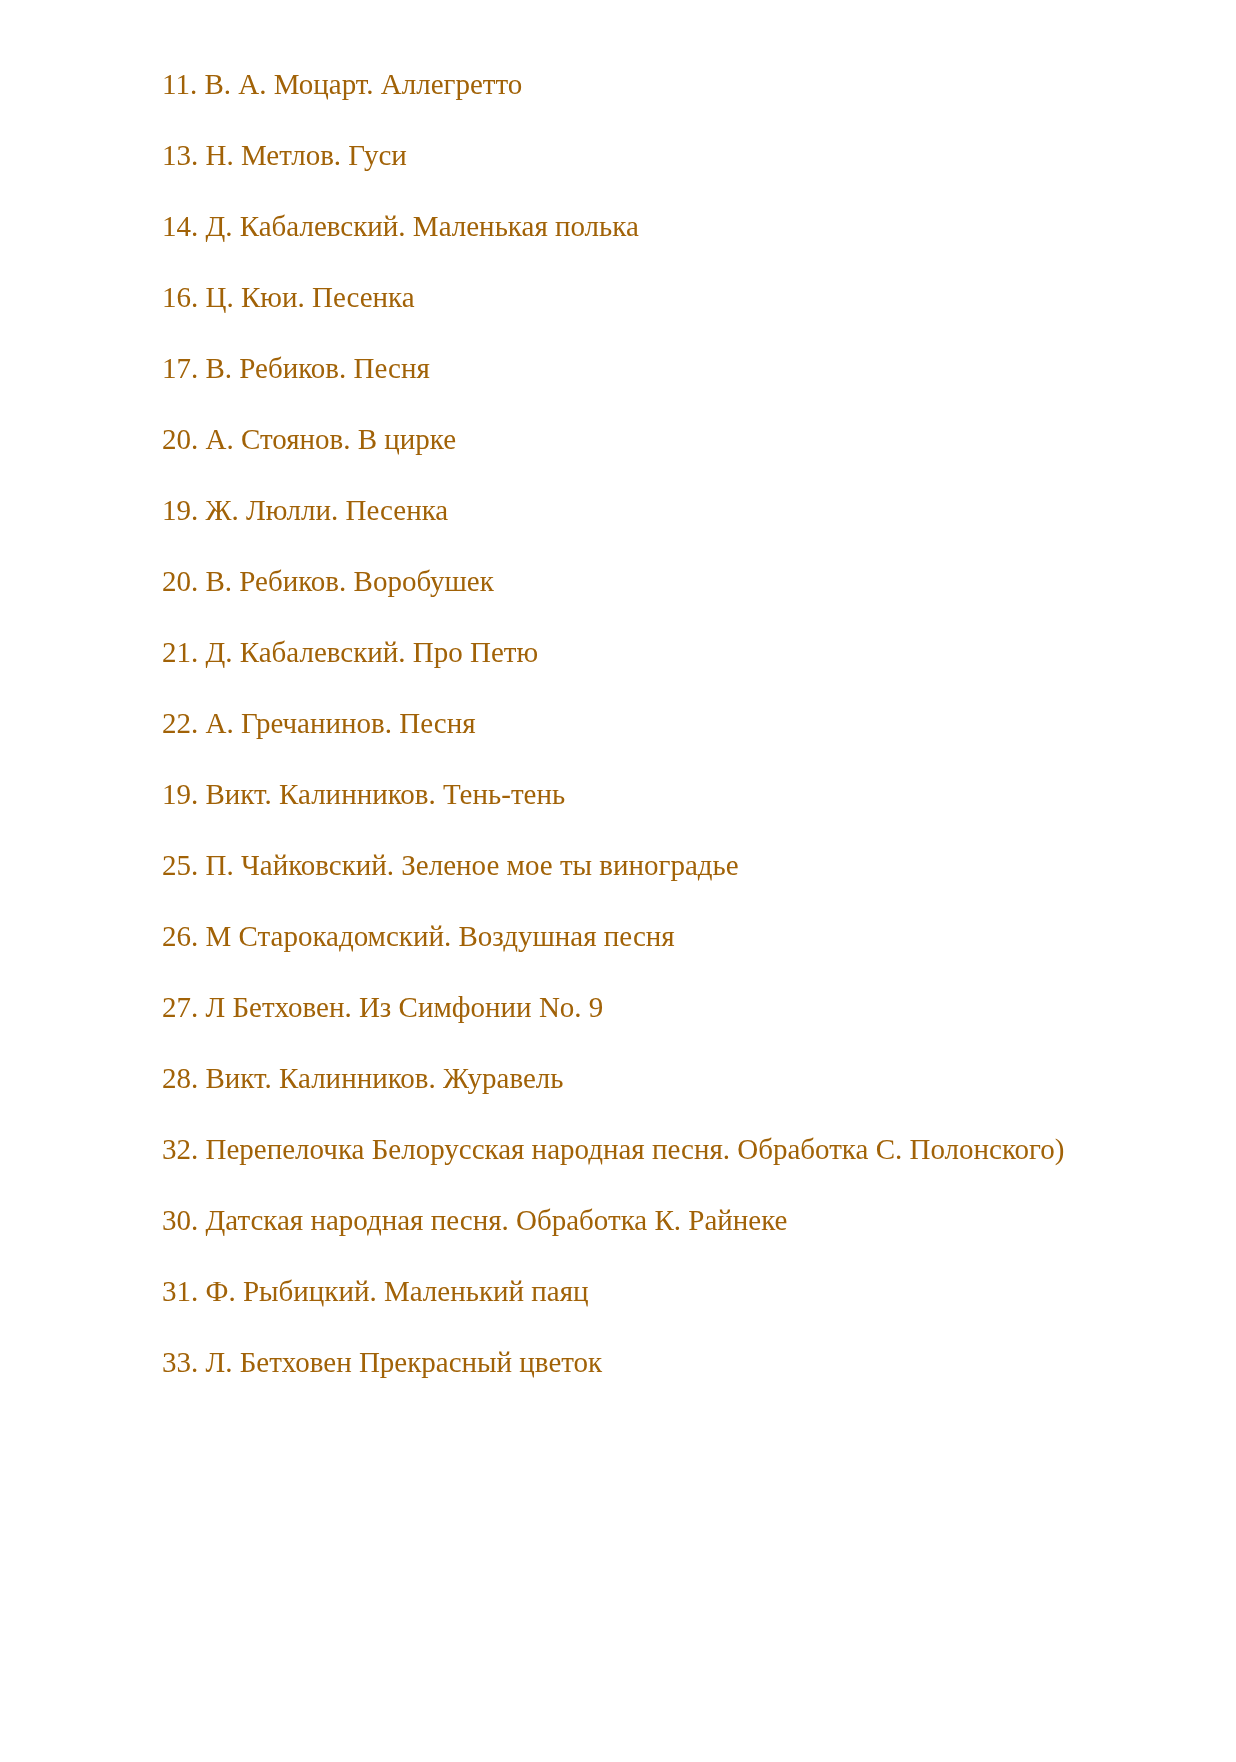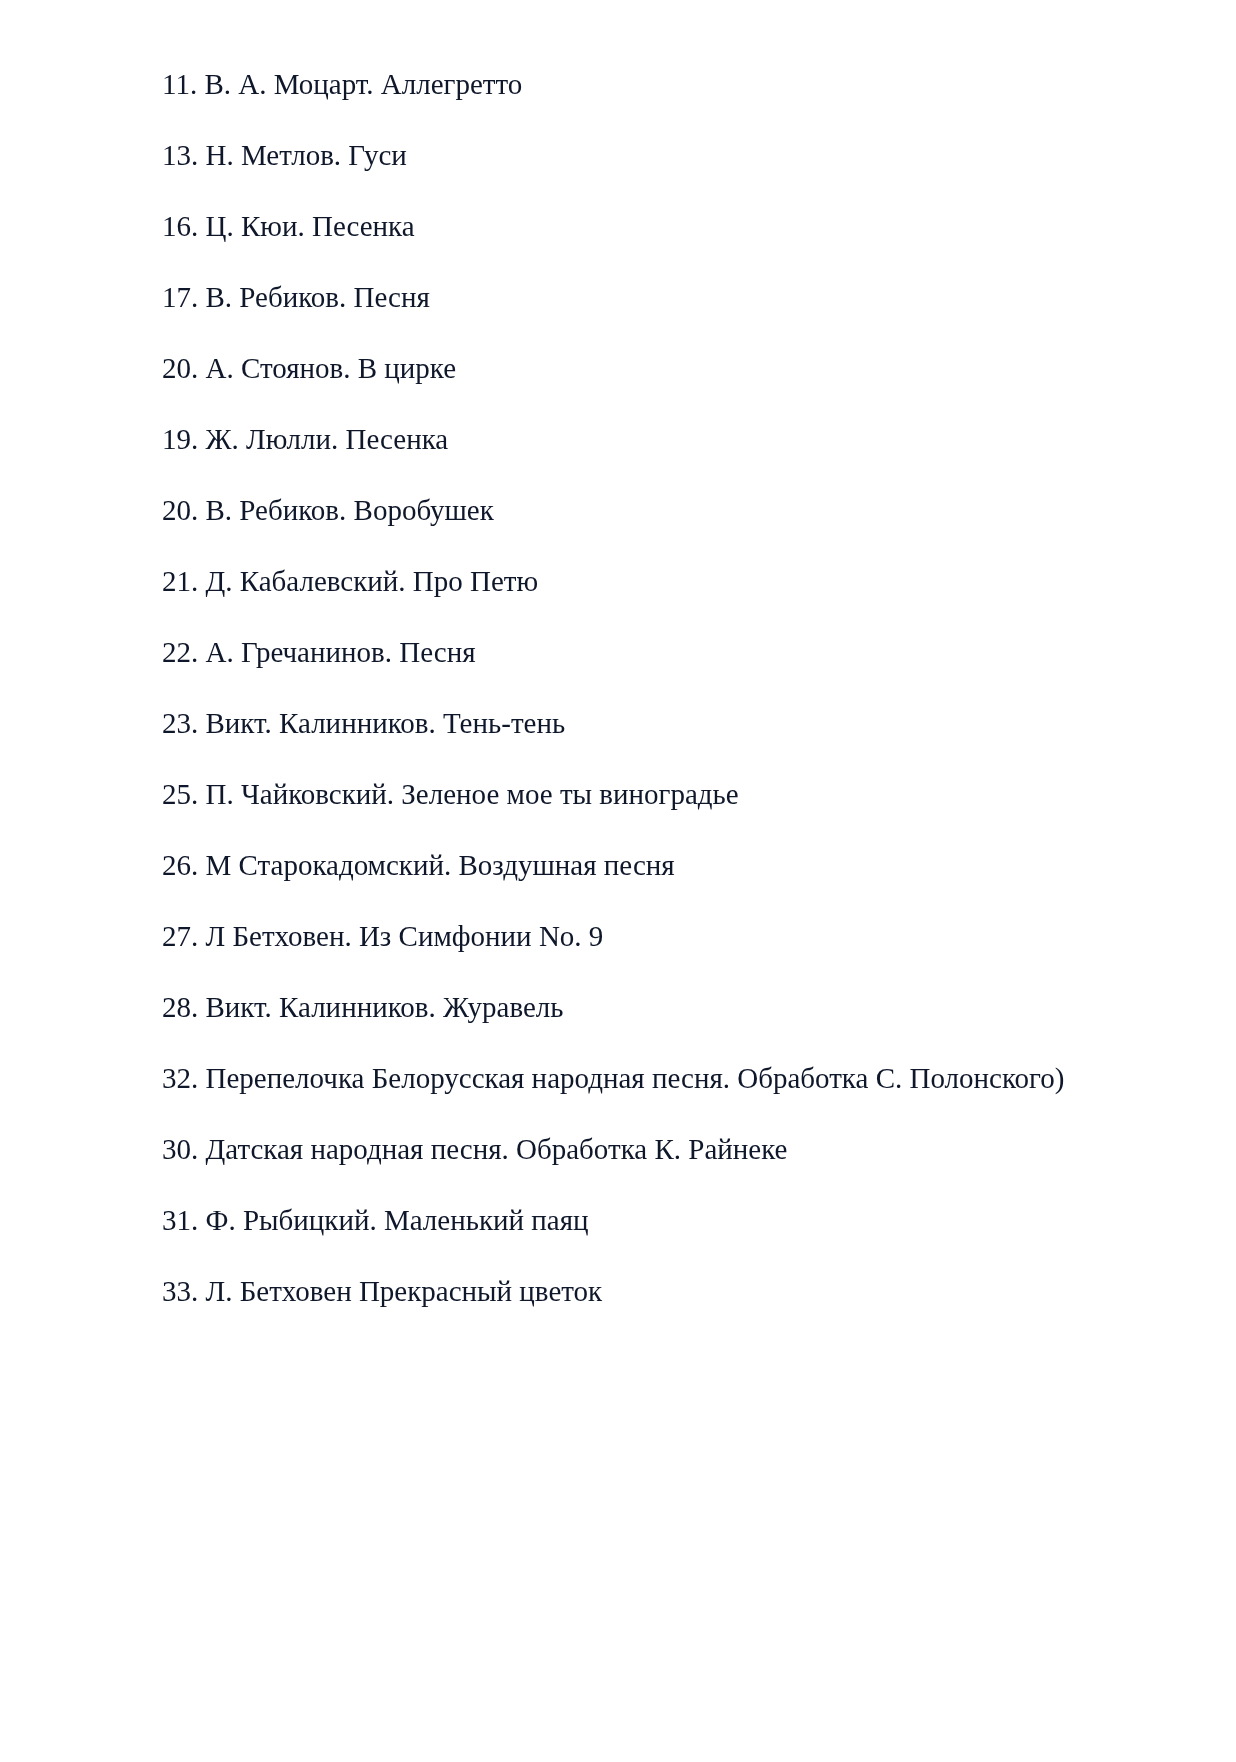--- a/index.html
+++ b/index.html
@@ -21,38 +21,39 @@
       top: 70px;
       left: 162px;
       right: 40px;
     }
     .item {
       margin: 0 0 42px 0;
       font-size: 29px;
       line-height: 29px;
       white-space: nowrap;
       letter-spacing: 0;
-      color: #0f172a;
+      color: #a16207;
     }
   </style>
 </head>
 <body>
 
 <div class="page">
   <div class="content">
     <p class="item">11. В. А. Моцарт. Аллегретто</p>
     <p class="item">13. Н. Метлов. Гуси</p>
+    <p class="item">14. Д. Кабалевский. Маленькая полька</p>
     <p class="item">16. Ц. Кюи. Песенка</p>
     <p class="item">17. В. Ребиков. Песня</p>
     <p class="item">20. А. Стоянов. В цирке</p>
     <p class="item">19. Ж. Люлли. Песенка</p>
     <p class="item">20. В. Ребиков. Воробушек</p>
     <p class="item">21. Д. Кабалевский. Про Петю</p>
     <p class="item">22. А. Гречанинов. Песня</p>
-    <p class="item">23. Викт. Калинников. Тень-тень</p>
+    <p class="item">19. Викт. Калинников. Тень-тень</p>
     <p class="item">25. П. Чайковский. Зеленое мое ты виноградье</p>
     <p class="item">26. М Старокадомский. Воздушная песня</p>
     <p class="item">27. Л Бетховен. Из Симфонии No. 9</p>
     <p class="item">28. Викт. Калинников. Журавель</p>
     <p class="item">32. Перепелочка Белорусская народная песня. Обработка С. Полонского)</p>
     <p class="item">30. Датская народная песня. Обработка К. Райнеке</p>
     <p class="item">31. Ф. Рыбицкий. Маленький паяц</p>
     <p class="item">33. Л. Бетховен Прекрасный цветок</p>
   </div>
 </div>

